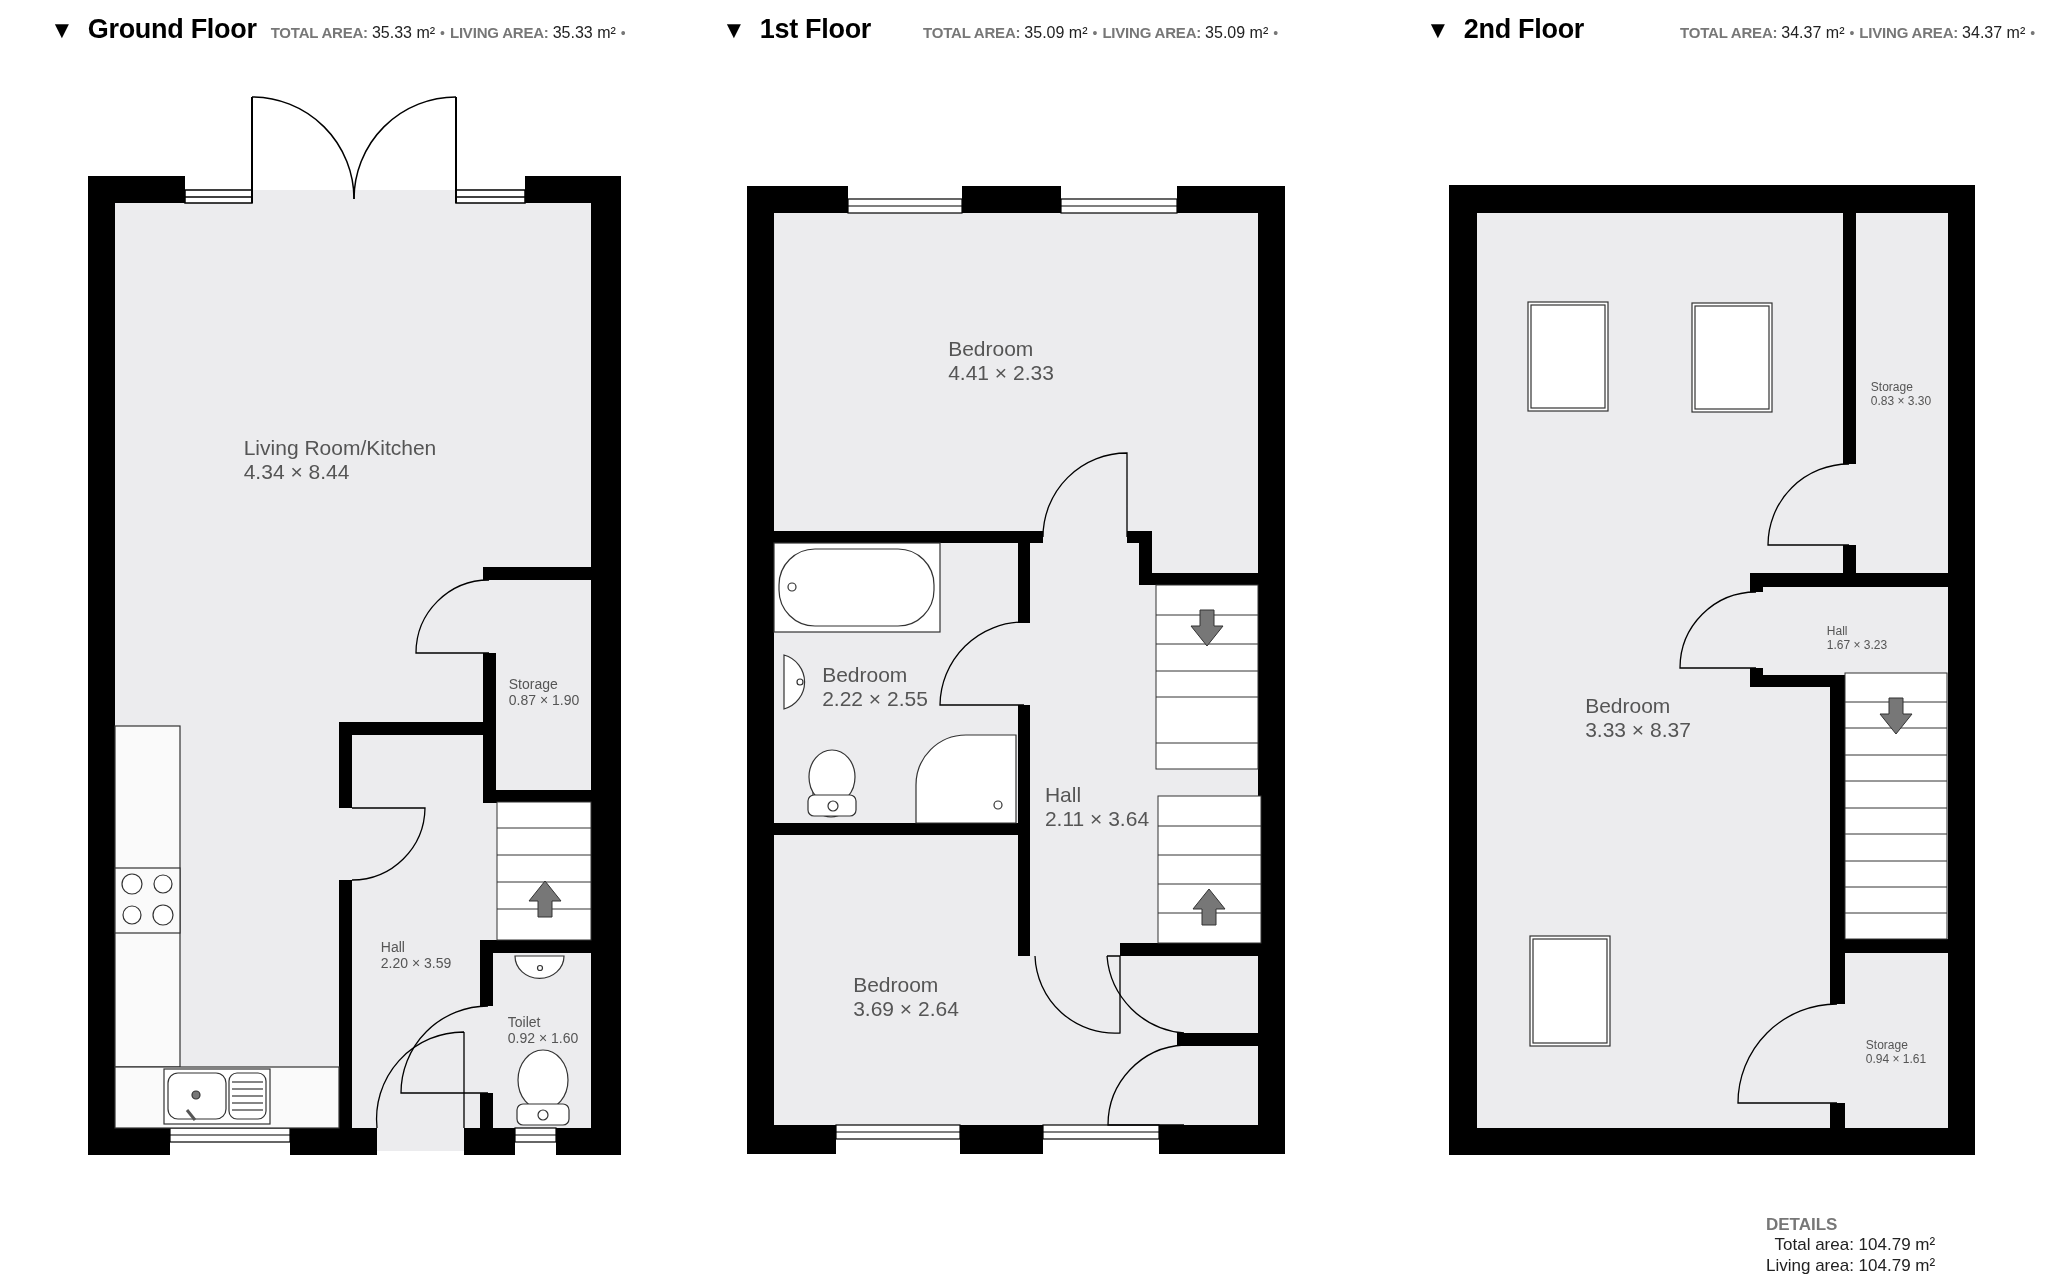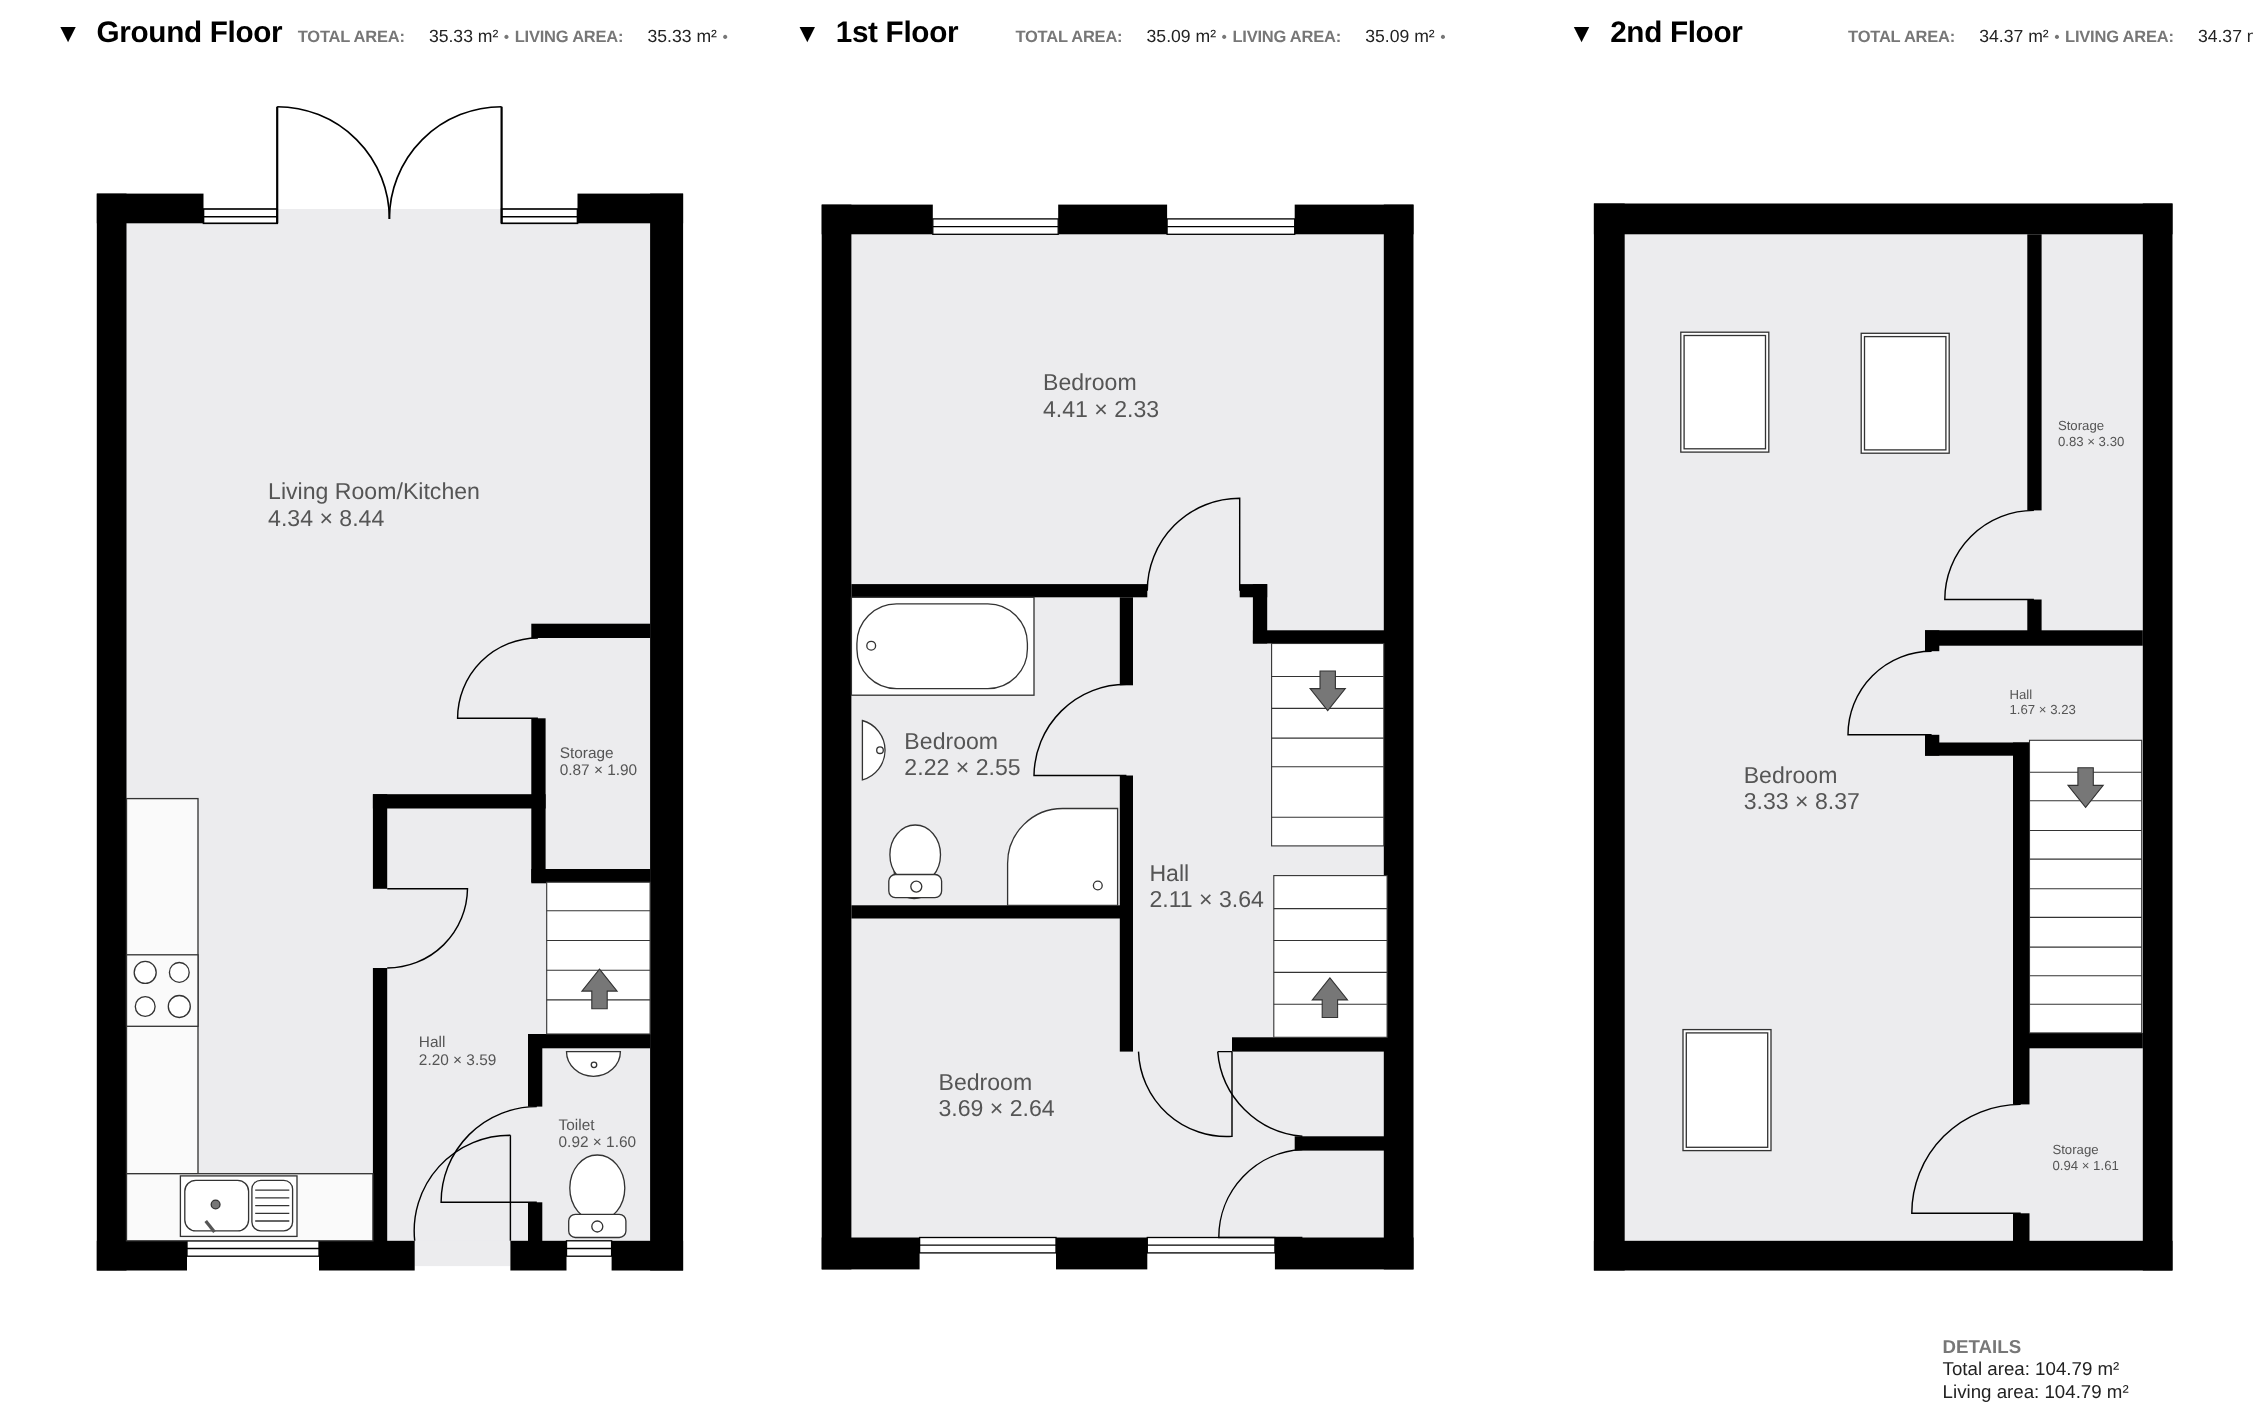--- a/index.html
+++ b/index.html
@@ -2,29 +2,29 @@
 <html><head>
 <meta charset="utf-8">
 <style>
   html, body { margin: 0; padding: 0; background: #ffffff; }
   body { width: 2048px; height: 1275px; position: relative; overflow: hidden;
          font-family: "Liberation Sans", sans-serif; }
   .floor-header { position: absolute; top: 14px; height: 40px; display: flex; align-items: baseline; white-space: nowrap; }
   .floor-toggle { font-size: 24px; color: #000; margin-right: 14px; cursor: pointer; }
   .floor-title { font-size: 27px; font-weight: bold; color: #000; margin-right: 14px; letter-spacing: -0.3px; }
   .area-label { font-size: 15px; color: #777; font-weight: bold; letter-spacing: -0.2px; }
-  .area-value { font-size: 16px; color: #222; margin-left: 22px; }
+  .area-value { font-size: 16px; color: #222; margin-left: 4px; }
   .sep { font-size: 14px; color: #777; margin: 0 5px; }
   svg.plan { position: absolute; left: 0; top: 0; }
   .room-label { position: absolute; text-align: left; color: #555; line-height: 1.15; transform: translate(-50%, -50%); white-space: nowrap; }
   .room-label.lg { font-size: 21px; }
   .room-label.sm { font-size: 14px; }
   .details { position: absolute; left: 1766px; top: 1198px; line-height: 1.2; }
   .details-title { font-size: 17px; font-weight: bold; color: #777; margin-top: 17px; }
-  .details-line { font-size: 17px; color: #222; }
+  .details-line { font-size: 17px; color: #222; text-align: right; }
 </style>
 </head>
 <body>
 
 <div class="floor-header" style="left:50px;">
   <span class="floor-toggle">▼</span>
   <span class="floor-title">Ground Floor</span>
   <span class="area-label">TOTAL AREA:</span>
   <span class="area-value">35.33 m²</span>
   <span class="sep">•</span>

